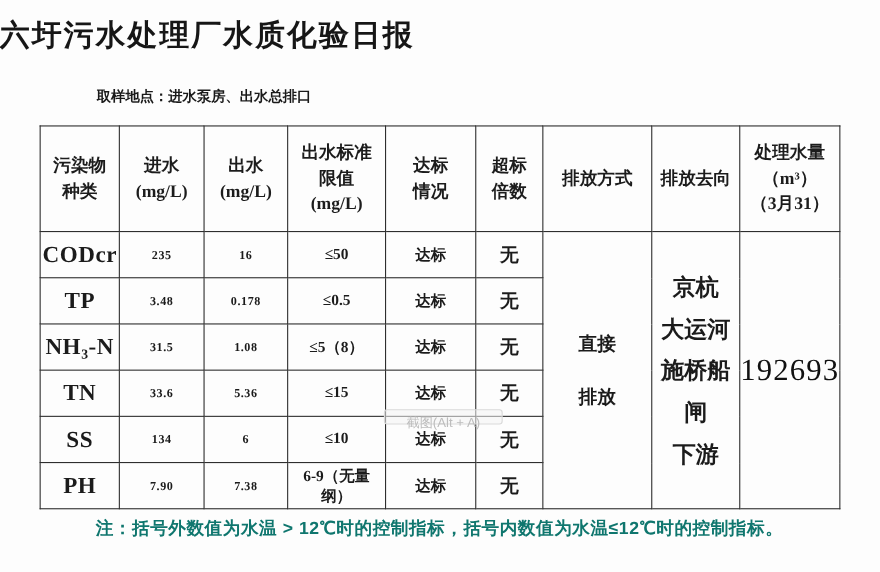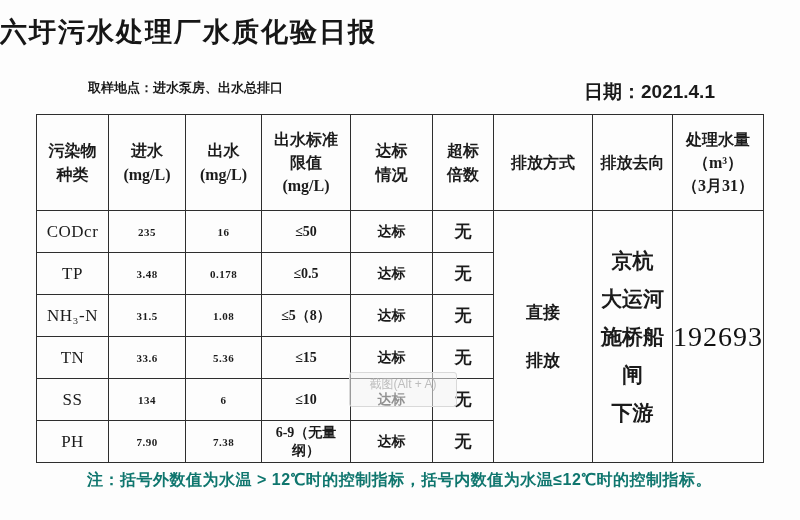--- a/index.html
+++ b/index.html
@@ -58,40 +58,40 @@
     overflow: hidden;
   }
   table.report thead tr { height: 96px; }
   table.report tbody tr { height: 42px; }
   table.report th {
     font-size: 16px;
     font-weight: 700;
     line-height: 1.45;
     color: #1c1c1c;
   }
-  td.c-pollutant { font-size: 17px; font-weight: 400; letter-spacing: 0.5px; }
+  td.c-pollutant { font-size: 21px; font-weight: 700; letter-spacing: 0.5px; }
   td.c-num { font-size: 11px; font-weight: 700; letter-spacing: 0.5px; margin-top: 16px; }
   td.c-limit { font-size: 14px; font-weight: 700; }
   td.c-status { font-size: 14px; font-weight: 700; }
   td.c-exceed { font-size: 17px; font-weight: 600; }
   td.m-method { font-size: 17px; font-weight: 700; line-height: 48px; }
   td.m-dest { font-size: 21px; font-weight: 700; line-height: 38px; }
   td.m-volume {
     font-size: 28px;
     font-weight: 400;
     letter-spacing: 1px;
     font-family: "Liberation Serif", serif;
     color: #111;
   }
   .watermark {
     position: absolute;
     left: 349px;
     top: 372px;
     width: 108px;
-    height: 35px;
+    height: 14px;
     line-height: 23px;
     text-align: center;
     font-size: 12px;
     color: #bdbdbd;
     background: rgba(244,244,244,0.55);
     border: 1px solid #d9d9d9;
     border-radius: 3px;
     font-family: "Liberation Sans", sans-serif;
   }
   .footnote {
@@ -105,21 +105,20 @@
   }
 </style>
 </head>
 <body>
 
 <div class="page">
 
   <h1 class="title">六圩污水处理厂水质化验日报</h1>
 
   <div class="meta-sampling">取样地点：进水泵房、出水总排口</div>
-  <div class="meta-date">日期：2021.4.1</div>
 
   <table class="report">
     <colgroup>
       <col style="width:72px">
         <col style="width:77px">
         <col style="width:76px">
       <col style="width:89px">
         <col style="width:82px">
         <col style="width:61px">
       <col style="width:99px">

